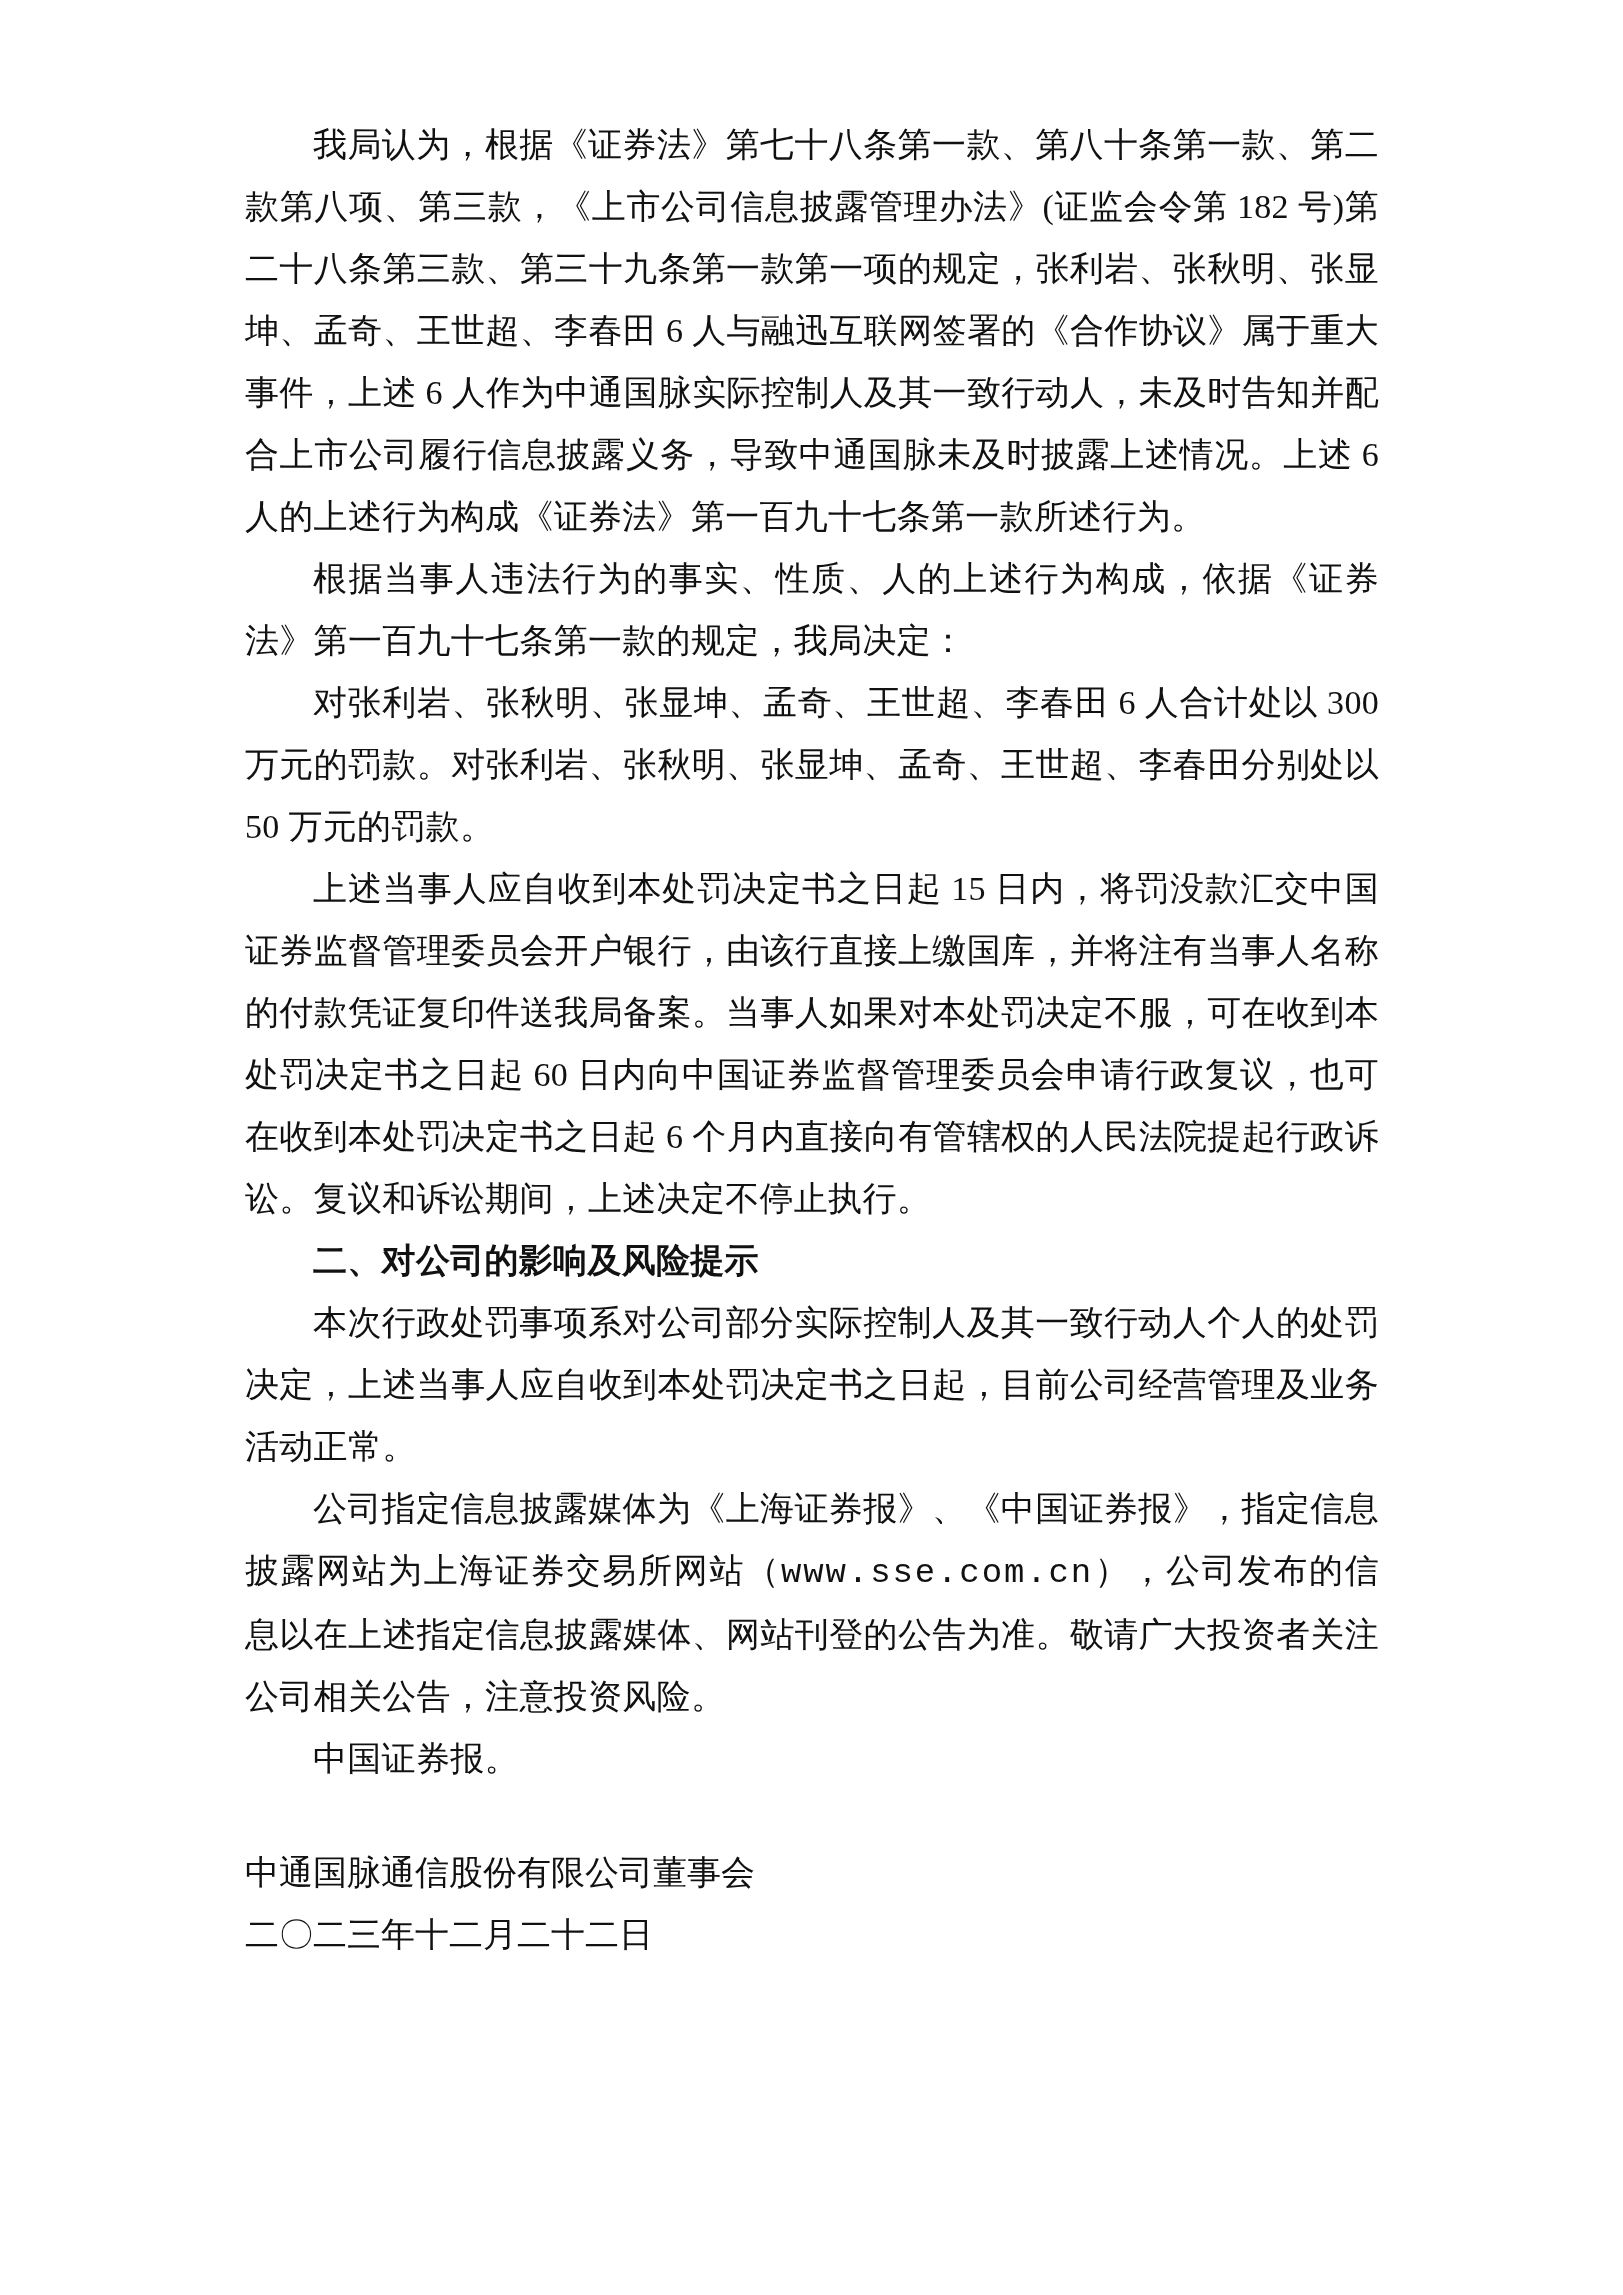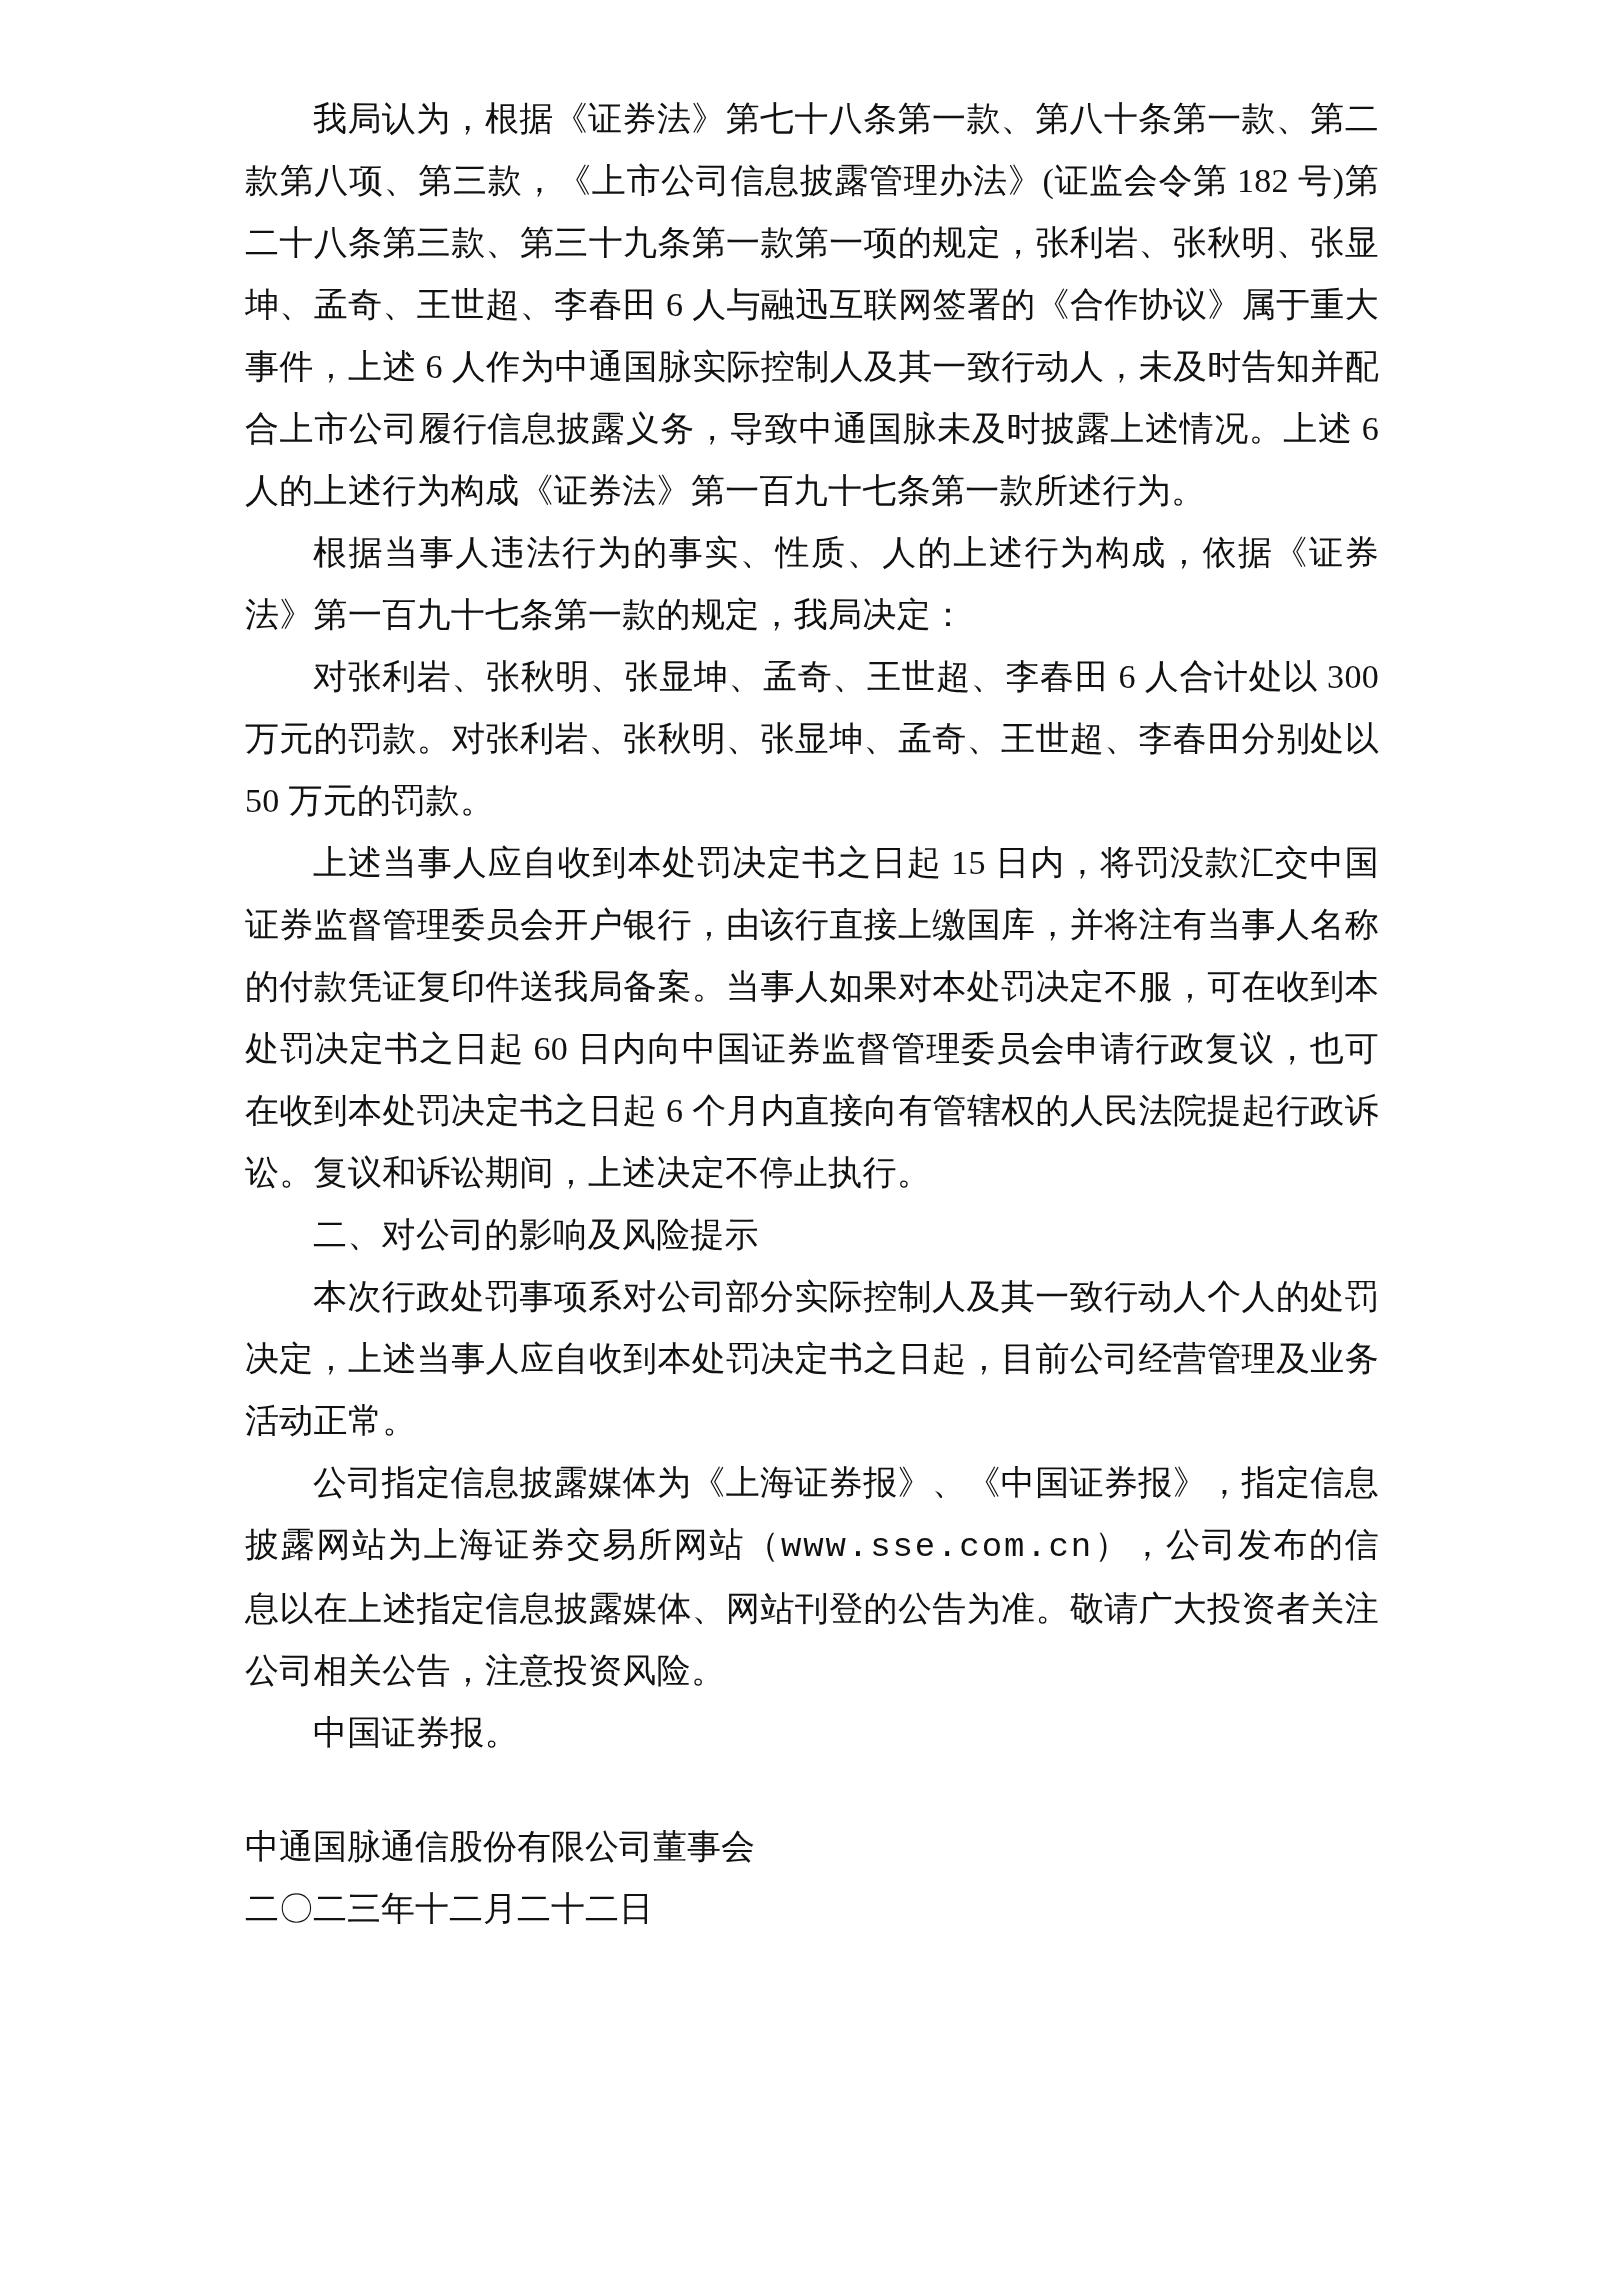--- a/index.html
+++ b/index.html
@@ -6,40 +6,40 @@
     margin: 0;
     padding: 0;
     background: #ffffff;
   }
   .page {
     width: 1623px;
     height: 2295px;
     background: #ffffff;
     position: relative;
     box-sizing: border-box;
-    padding: 88px 244px 135px 245px;
+    padding: 114px 244px 135px 245px;
     font-family: "Liberation Serif", "DejaVu Serif", serif;
     color: #000000;
   }
   .body-text {
     font-size: 34px;
     line-height: 62px;
     text-align: justify;
     text-justify: inter-ideograph;
     letter-spacing: 0.3px;
     color: #111111;
   }
   p.para {
     margin: 0;
     text-indent: 2em;
   }
   p.section-heading {
     margin: 0;
     text-indent: 2em;
-    font-weight: normal;
+    font-weight: bold;
   }
   .url {
     font-family: Liberation Mono, monospace;
     letter-spacing: 1.9px;
   }
   .signature-block {
     margin-top: 52px;
     font-size: 34px;
     line-height: 62px;
     color: #111111;

